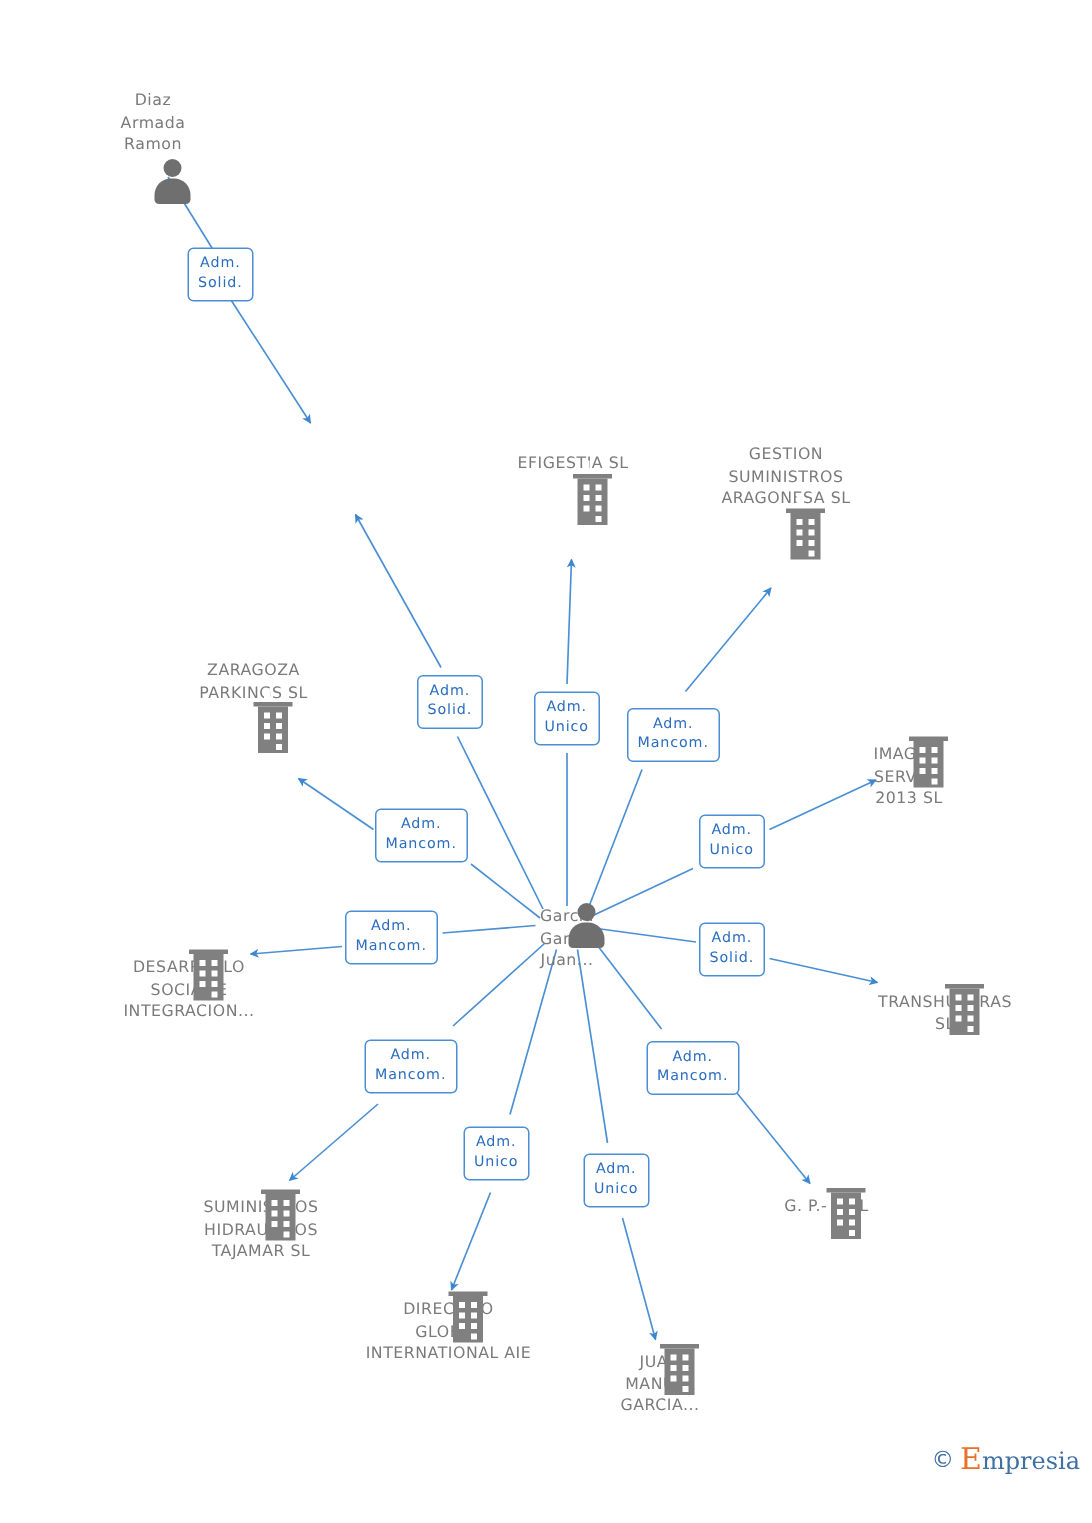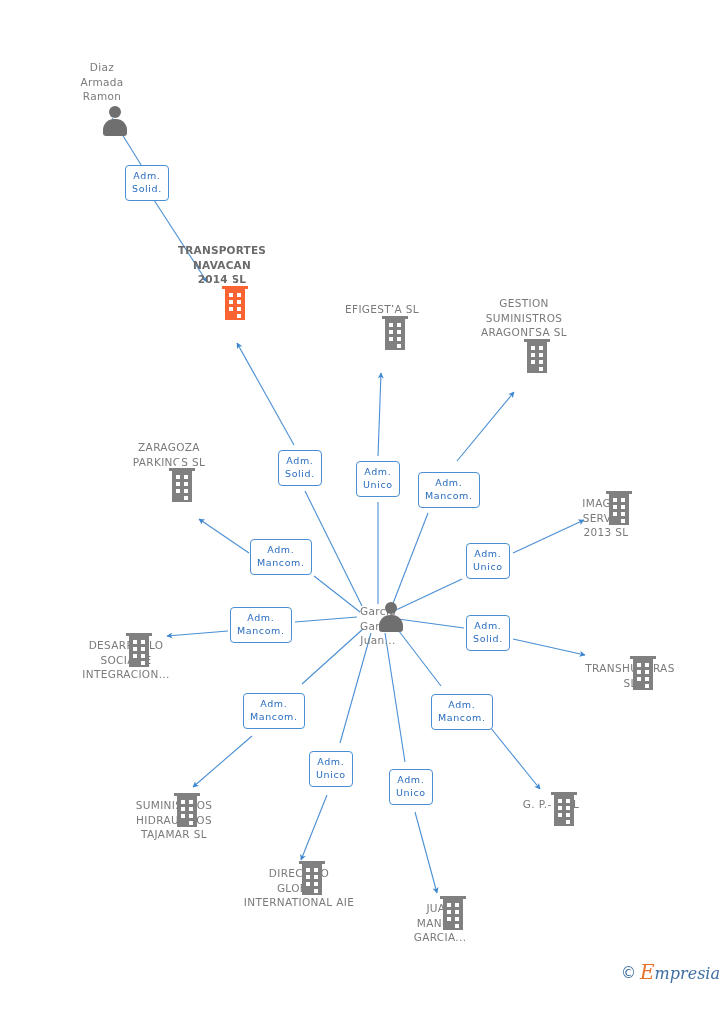--- a/index.html
+++ b/index.html
@@ -144,21 +144,20 @@
     gap: 4px;
     z-index: 5;
   }
   #watermark .cmark {
     color: #3f6fa3;
     font-size: 15px;
     line-height: 15px;
   }
   #watermark .brand {
     font-family: "DejaVu Serif", "Liberation Serif", serif;
-    font-style: italic;
     font-size: 16px;
     line-height: 16px;
     color: #3f6fa3;
   }
   #watermark .brand .cap {
     color: #e8712a;
     font-size: 20px;
   }
 </style>
 </head>
@@ -202,36 +201,20 @@
 
   <div class="node label-above" style="left:102px; top:60px;">
     <span class="label">Diaz
 Armada
 Ramon</span>
     <span class="glyph">
       <span class="person"><span class="head"></span><span class="torso"></span></span>
     </span>
   </div>
 
-  <div class="node label-above highlight" style="left:222px; top:243px;">
-    <span class="label">TRANSPORTES
-NAVACAN
-2014 SL</span>
-    <span class="glyph">
-      <span class="bldg orange">
-        <span class="body"></span>
-        <span class="win" style="left:7px;  top:4px;"></span><span class="win" style="left:15px; top:4px;"></span>
-        <span class="win" style="left:7px;  top:11px;"></span><span class="win" style="left:15px; top:11px;"></span>
-        <span class="win" style="left:7px;  top:18px;"></span><span class="win" style="left:15px; top:18px;"></span>
-        <span class="win" style="left:15px; top:25px;"></span>
-        <span class="door"></span>
-        <span class="base"></span>
-      </span>
-    </span>
-  </div>
 
   <div class="node label-above" style="left:382px; top:302px;">
     <span class="label">EFIGESTIA  SL</span>
     <span class="glyph">
       <span class="bldg">
         <span class="body"></span>
         <span class="win" style="left:7px;  top:4px;"></span><span class="win" style="left:15px; top:4px;"></span>
         <span class="win" style="left:7px;  top:11px;"></span><span class="win" style="left:15px; top:11px;"></span>
         <span class="win" style="left:7px;  top:18px;"></span><span class="win" style="left:15px; top:18px;"></span>
         <span class="win" style="left:15px; top:25px;"></span>

